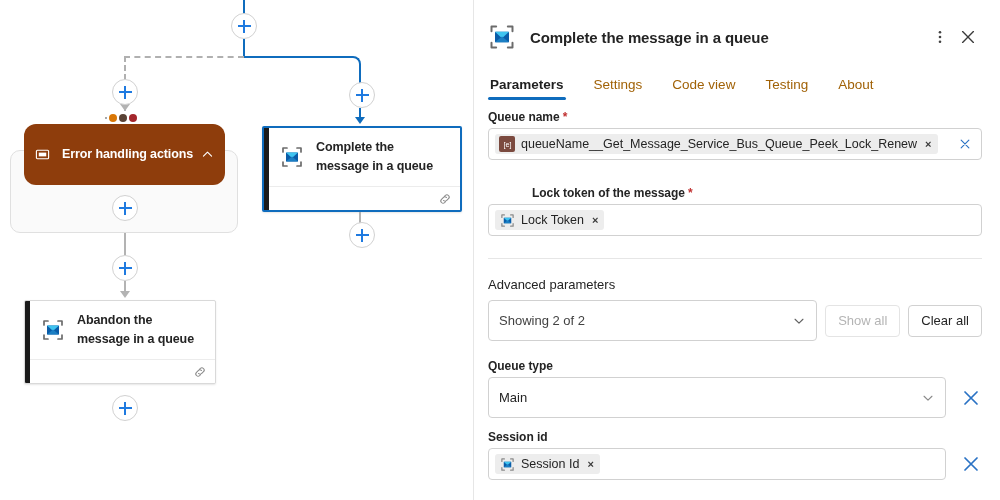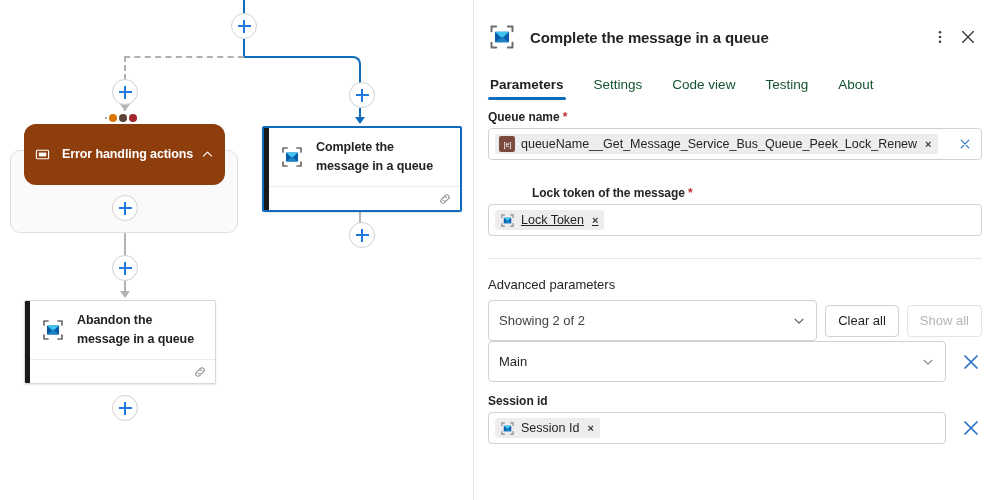--- a/index.html
+++ b/index.html
@@ -185,21 +185,21 @@
   }
   .tabs {
     display: flex; align-items: flex-end;
     padding: 0 14px;
     margin-top: 8px;
     height: 36px;
   }
   .tab {
     position: relative;
     font-size: 13.5px;
-    color: #14532d;
+    color: #a16207;
     padding: 0 2px 8px 2px;
     margin-right: 26px;
     white-space: nowrap;
   }
   .tab.active { font-weight: bold; color: #1f1f1f; }
   .tab.active::after {
     content: "";
     position: absolute; left: 0; right: 0; bottom: 0;
     height: 3px; background: #0f6cbd; border-radius: 2px;
   }
@@ -218,21 +218,21 @@
   .input-box {
     position: relative;
     flex: 1;
     min-height: 32px;
     border: 1px solid #d1d1d1;
     border-radius: 4px;
     background: #ffffff;
     display: flex; align-items: center;
     padding: 4px 30px 4px 6px;
   }
-  .input-box.no-clear { padding-right: 8px; text-decoration: underline; }
+  .input-box.no-clear { padding-right: 8px; }
   .input-box.plain { padding-right: 8px; }
 
   .chip {
     display: inline-flex; align-items: center;
     background: #ededed;
     border-radius: 3px;
     padding: 2px 6px 2px 4px;
     max-width: 100%;
   }
   .chip-icon {
@@ -492,24 +492,25 @@
       <div class="section-title">Advanced parameters</div>
       <div class="adv-row">
         <div class="select-box" style="width:345px;">
           <span class="sel-val">Showing 2 of 2</span>
           <span>
             <svg width="14" height="14" viewBox="0 0 16 16">
               <path d="M3.5 6 L8 10.5 L12.5 6" fill="none" stroke="#616161" stroke-width="1.3" stroke-linecap="round" stroke-linejoin="round"></path>
             </svg>
           </span>
         </div>
+        <div class="btn disabled" style="margin-left:8px;">Show all</div>
         <div class="btn" style="margin-left:8px;">Clear all</div>
-        <div class="btn disabled" style="margin-left:8px;">Show all</div>
-      </div>
-
+      </div>
+
+      <div class="field-label" style="margin-top:18px;">Queue type</div>
       <div class="field-row">
         <div class="select-box" style="flex:1;">
           <span class="sel-val" style="color:#242424;">Main</span>
           <span>
             <svg width="14" height="14" viewBox="0 0 16 16">
               <path d="M3.5 6 L8 10.5 L12.5 6" fill="none" stroke="#8a8a8a" stroke-width="1.3" stroke-linecap="round" stroke-linejoin="round"></path>
             </svg>
           </span>
         </div>
         <span class="side-clear">

